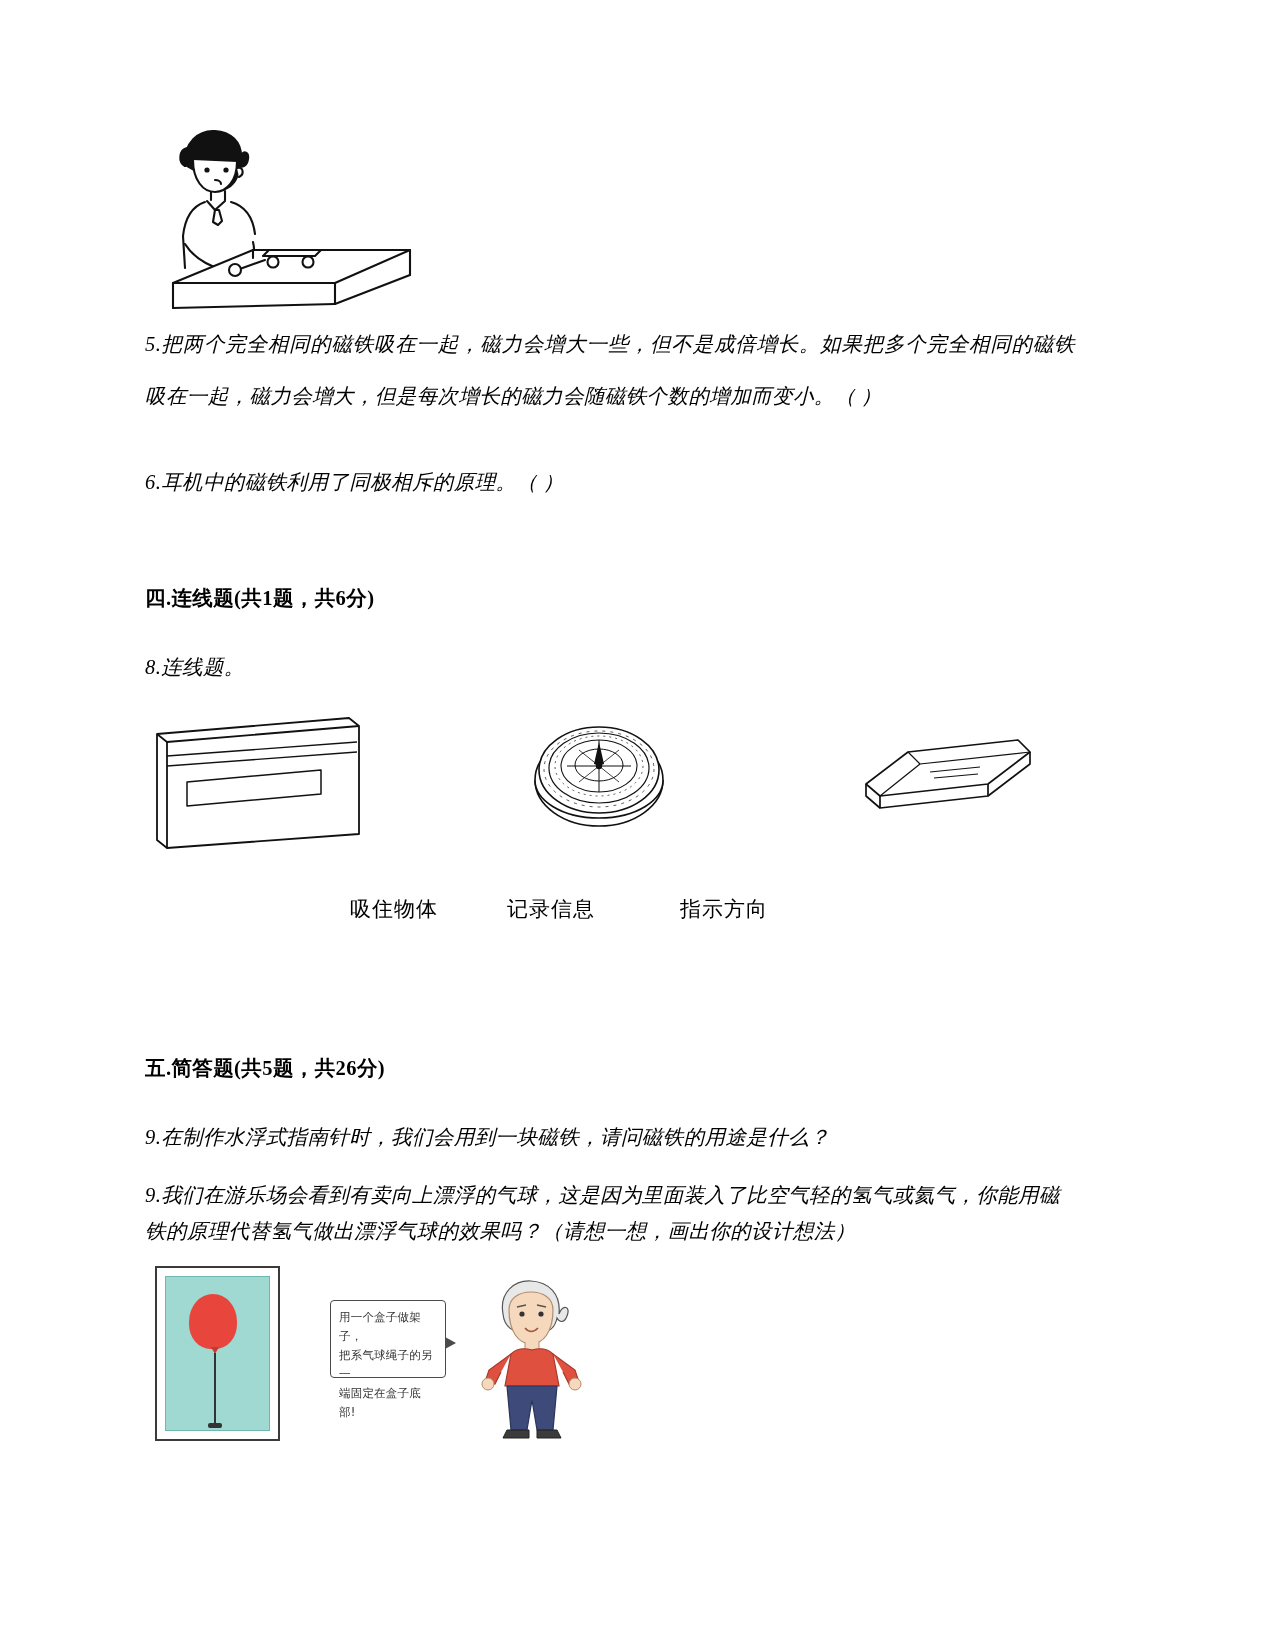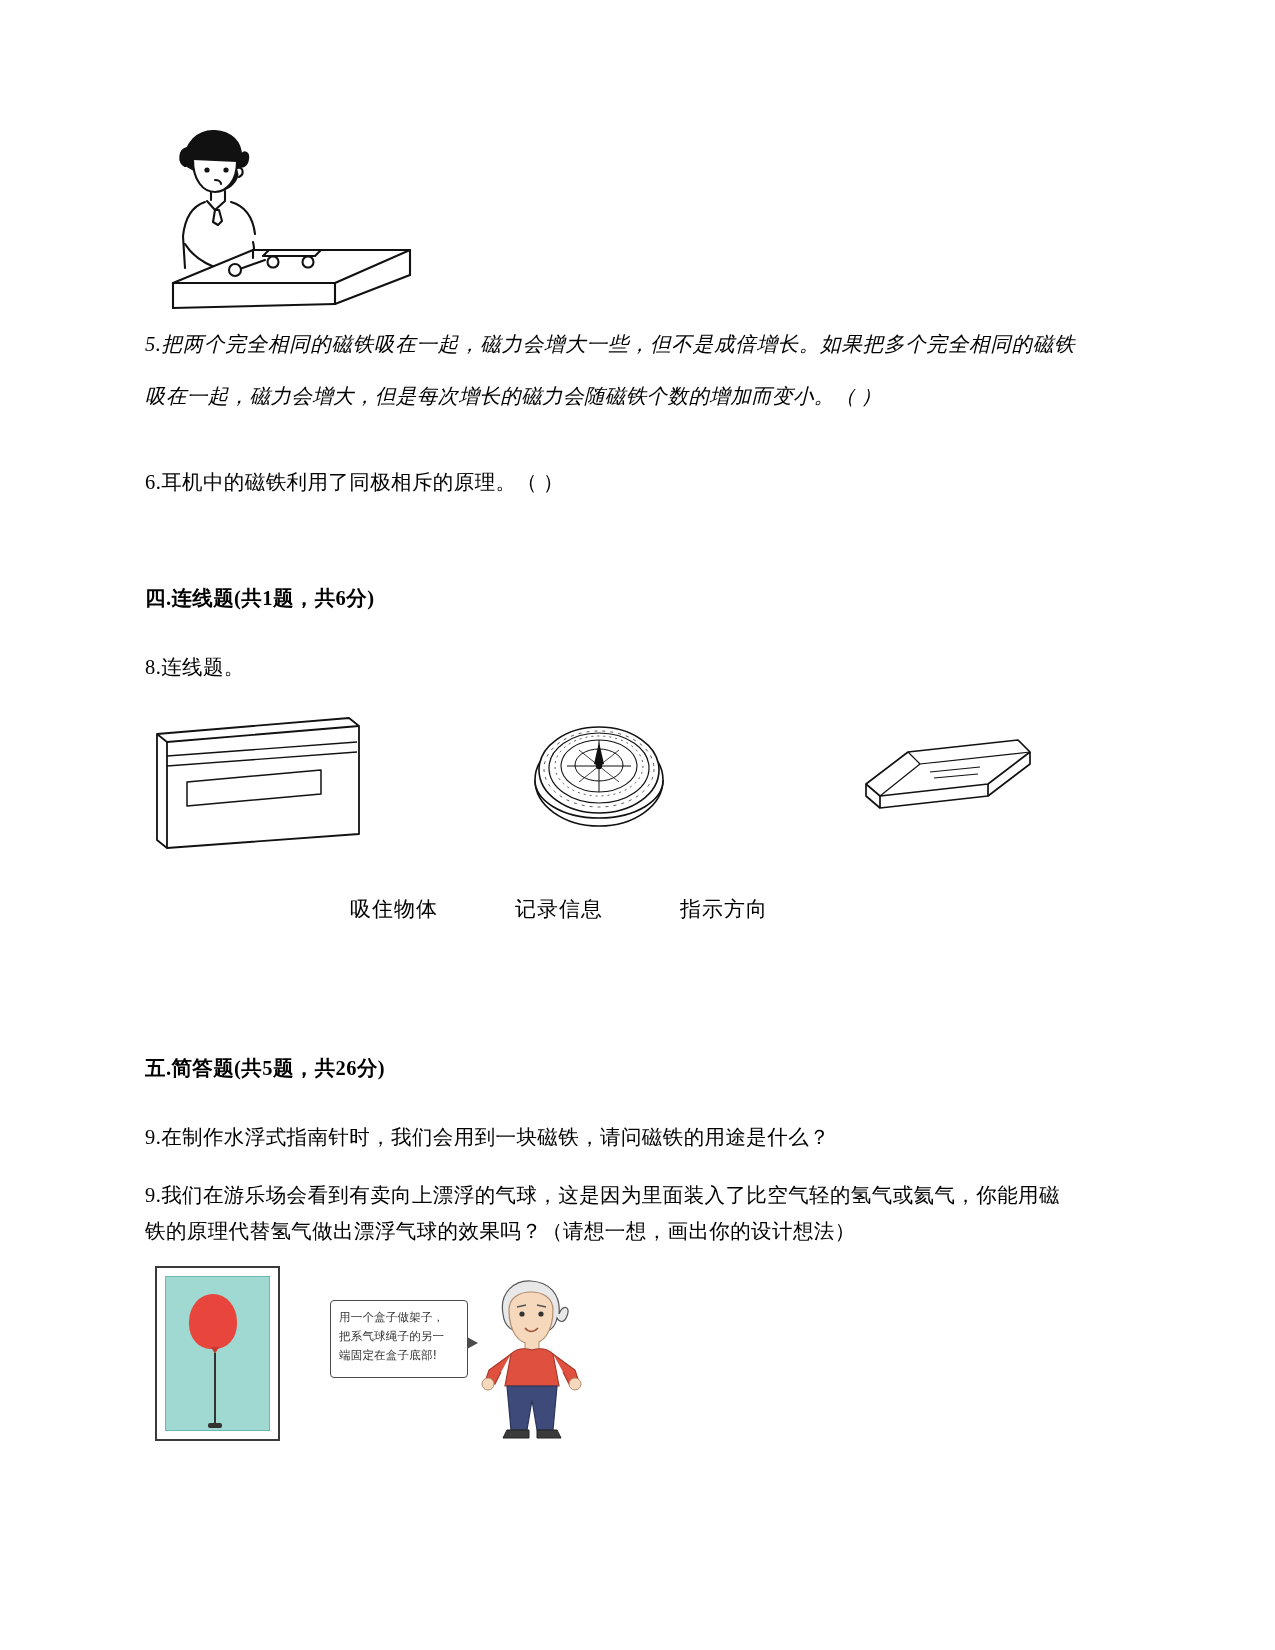--- a/index.html
+++ b/index.html
@@ -34,20 +34,21 @@
     font-size: 20.5px;
     line-height: 2.55;
     letter-spacing: 0.4px;
     text-align: justify;
     font-style: italic;
   }
   .q-text-tight {
     font-size: 20.5px;
     line-height: 1.75;
     letter-spacing: 0.4px;
+    font-style: italic;
   }
   .section-head {
     font-size: 20.5px;
     font-weight: bold;
     letter-spacing: 0.4px;
     margin-top: 36px;
   }
 
   
   .fig-boy {
@@ -89,21 +90,21 @@
     position: absolute;
     left: 205px;
     top: 195px;
     width: 520px;
     font-family: "DejaVu Sans", "Liberation Sans", sans-serif;
     font-size: 21px;
     letter-spacing: 1px;
   }
   .fig-labels span { position: absolute; white-space: nowrap; }
   .lbl1 { left: 0px; }
-  .lbl2 { left: 165px; }
+  .lbl2 { left: 157px; }
   .lbl3 { left: 330px; }
 
   
   .fig-balloon {
     position: relative;
     height: 225px;
     margin-top: 16px;
   }
   .balloon-box {
     position: absolute;
@@ -156,21 +157,21 @@
     top: 155px;
     width: 14px;
     height: 5px;
     background: #333;
     border-radius: 2px;
   }
   .speech {
     position: absolute;
     left: 185px;
     top: 34px;
-    width: 138px;
+    width: 116px;
     height: 78px;
     border: 1.5px solid #4b4b4b;
     border-radius: 4px;
     background: #fff;
     padding: 7px 8px;
     box-sizing: border-box;
     font-family: "DejaVu Sans", "Liberation Sans", sans-serif;
     font-size: 11.5px;
     line-height: 1.65;
     color: #333;

